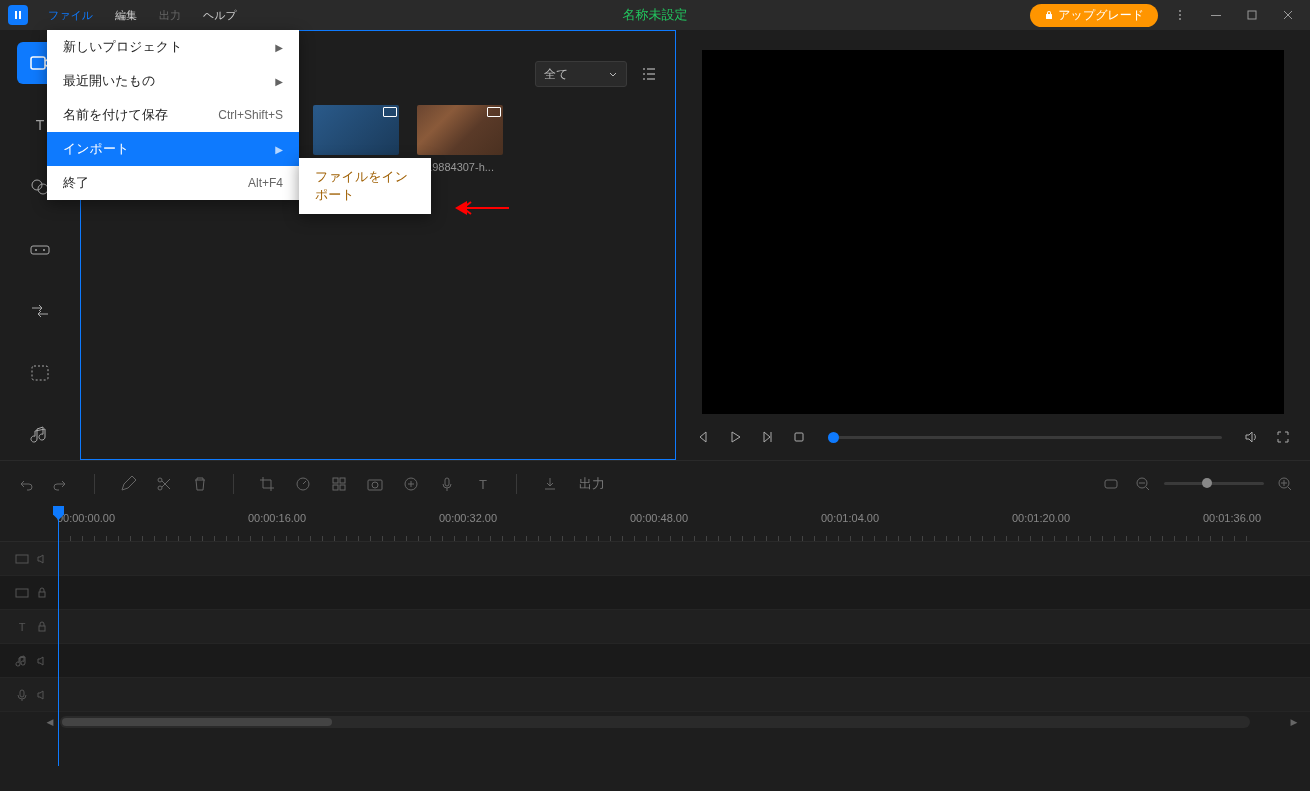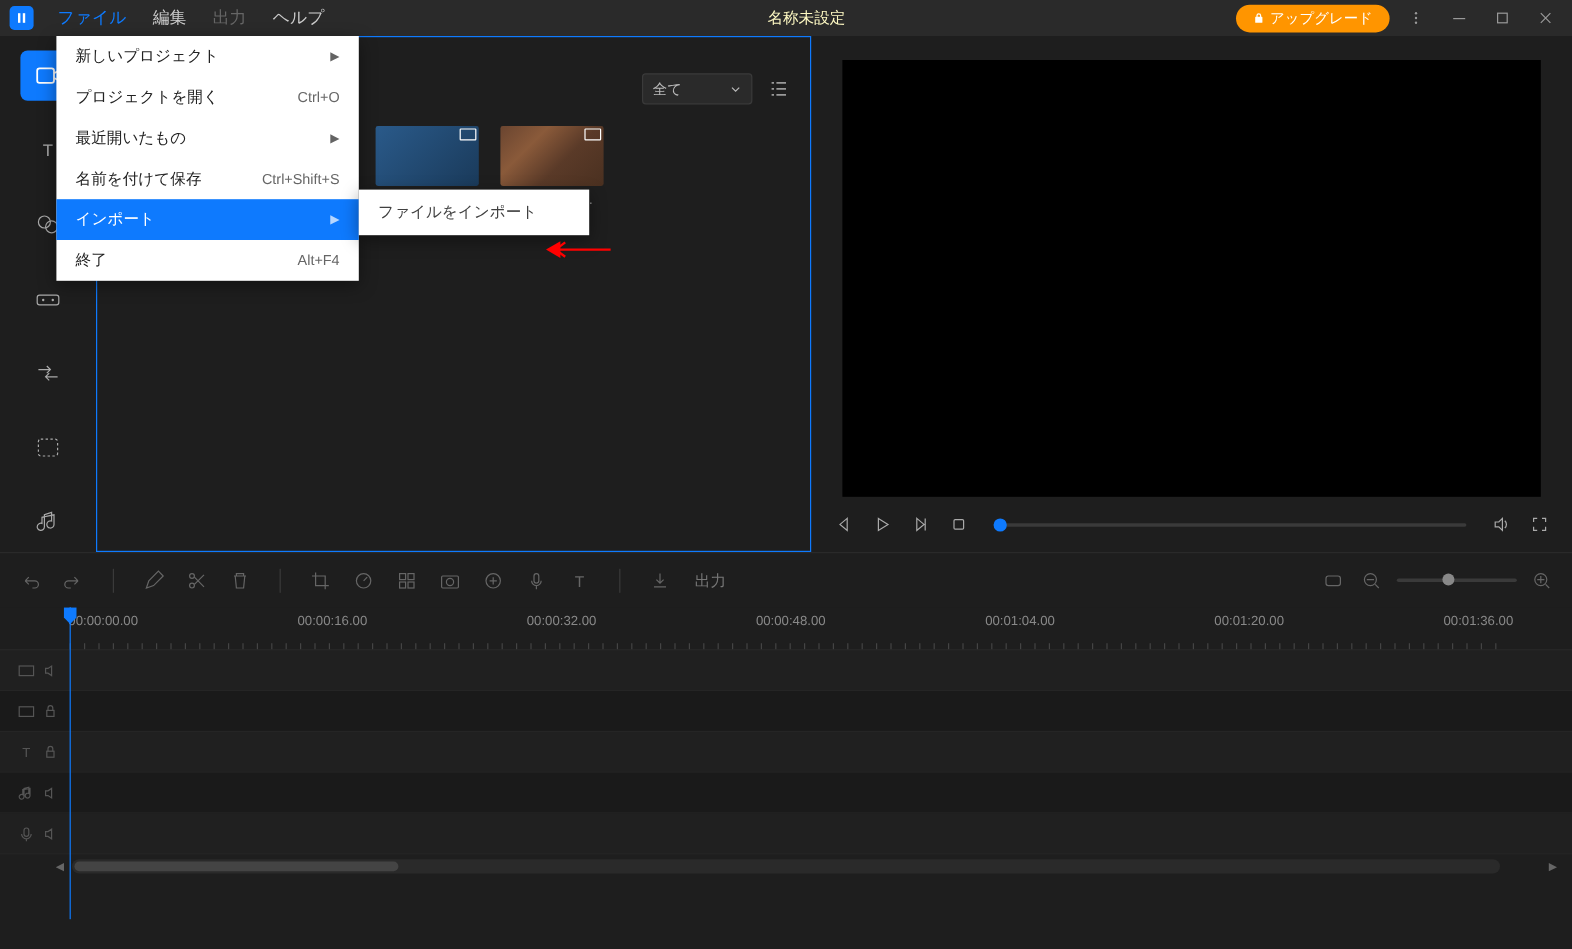--- a/index.html
+++ b/index.html
@@ -2,24 +2,24 @@
 <html><head>
 <meta charset="utf-8">
 <style>
 * { margin: 0; padding: 0; box-sizing: border-box; font-family: "Meiryo", "Hiragino Sans", sans-serif; }
 body { width: 1310px; height: 791px; background: #1e1e1e; color: #ccc; overflow: hidden; position: relative; }
 
 
 .titlebar { height: 30px; background: #2a2a2a; display: flex; align-items: center; padding: 0 8px; position: relative; }
 .app-logo { width: 20px; height: 20px; background: #0e7afe; border-radius: 4px; display: flex; align-items: center; justify-content: center; font-size: 10px; color: #fff; }
 .menubar { display: flex; gap: 2px; margin-left: 10px; }
-.menu-item { padding: 4px 10px; font-size: 14px; color: #ccc; cursor: pointer; }
+.menu-item { padding: 4px 10px; font-size: 11px; color: #ccc; cursor: pointer; }
 .menu-item.active { color: #0e7afe; }
 .menu-item.disabled { color: #666; }
-.title-center { position: absolute; left: 50%; transform: translateX(-50%); font-size: 13px; color: #fef9c3; margin-left: 17px; }
+.title-center { position: absolute; left: 50%; transform: translateX(-50%); font-size: 13px; color: #22c55e; }
 .title-right { margin-left: auto; display: flex; align-items: center; gap: 8px; }
 .upgrade-btn { background: #ff9500; color: #fff; padding: 3px 14px; border-radius: 12px; font-size: 12px; display: flex; align-items: center; gap: 4px; }
 .win-btn { width: 28px; height: 28px; display: flex; align-items: center; justify-content: center; color: #999; }
 
 
 .main { display: flex; height: 430px; }
 
 
 .sidebar-left { width: 80px; background: #1e1e1e; padding-top: 12px; display: flex; flex-direction: column; align-items: center; gap: 20px; }
 .sidebar-tab { width: 46px; height: 42px; display: flex; align-items: center; justify-content: center; border-radius: 6px; color: #aaa; }
@@ -74,21 +74,21 @@
 .h-scroll-thumb { position: absolute; left: 2px; top: 2px; width: 270px; height: 8px; background: #444; border-radius: 4px; }
 .h-scroll-arrow { position:absolute; top:0; width:12px; height:12px; color:#666; font-size:9px; display:flex; align-items:center; justify-content:center; }
 
 
 .dropdown-menu { position: absolute; top: 30px; left: 47px; width: 252px; background: #fff; color: #222; font-size: 13px; box-shadow: 0 4px 14px rgba(0,0,0,0.4); z-index: 100; }
 .dd-item { display: flex; justify-content: space-between; align-items: center; padding: 8px 16px; cursor: pointer; min-height: 30px; }
 .dd-item.highlight { background: #0e7afe; color: #fff; }
 .dd-arrow { color: inherit; opacity: 0.7; font-size: 10px; }
 .dd-shortcut { color: #666; font-size: 12px; }
 
-.submenu { position: absolute; top: 158px; left: 299px; width: 192px; background: #fff; color: #404040; font-size: 13px; box-shadow: 0 4px 14px rgba(0,0,0,0.4); z-index: 101; padding: 2px 0; }
+.submenu { position: absolute; top: 158px; left: 299px; width: 132px; background: #fff; color: #a16207; font-size: 13px; box-shadow: 0 4px 14px rgba(0,0,0,0.4); z-index: 101; padding: 2px 0; }
 .sub-item { padding: 8px 16px; cursor: pointer; }
 
 .arrow-annotation { position: absolute; top: 200px; left: 455px; z-index: 102; color: #ff0000; }
 
 svg { display: block; }
 </style>
 </head>
 <body>
 
 <div class="titlebar">
@@ -560,24 +560,20 @@
     <div class="h-scroll-arrow" style="right:10px">▶</div>
   </div>
 </div>
 
 <div class="dropdown-menu">
   <div class="dd-item">
     <span>新しいプロジェクト</span>
     <span class="dd-arrow">▶</span>
   </div>
   <div class="dd-item">
-    <span>プロジェクトを開く</span>
-    <span class="dd-shortcut">Ctrl+O</span>
-  </div>
-  <div class="dd-item">
     <span>最近開いたもの</span>
     <span class="dd-arrow">▶</span>
   </div>
   <div class="dd-item">
     <span>名前を付けて保存</span>
     <span class="dd-shortcut">Ctrl+Shift+S</span>
   </div>
   <div class="dd-item highlight">
     <span>インポート</span>
     <span class="dd-arrow">▶</span>

